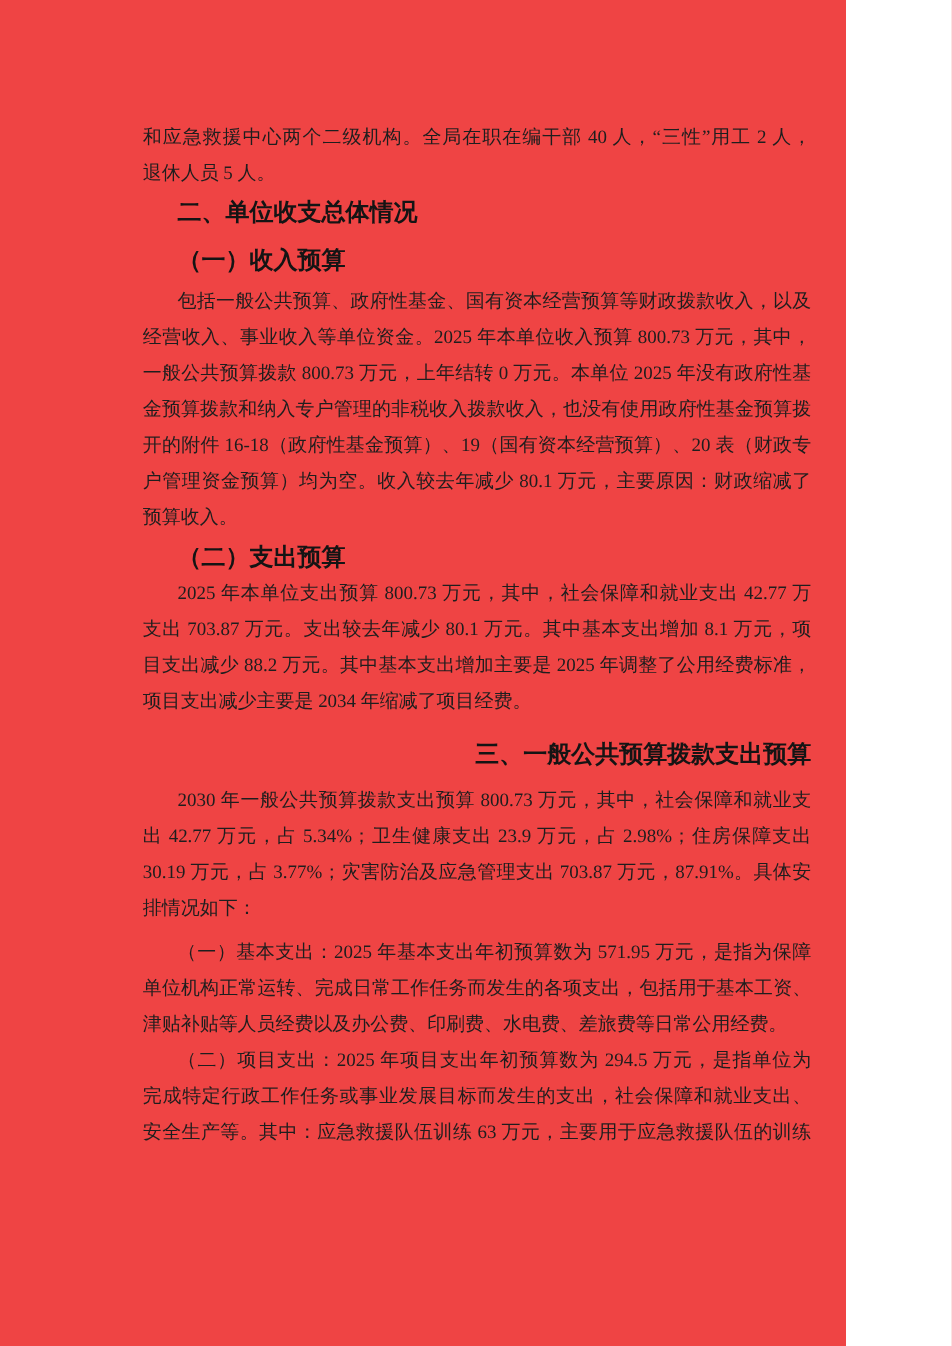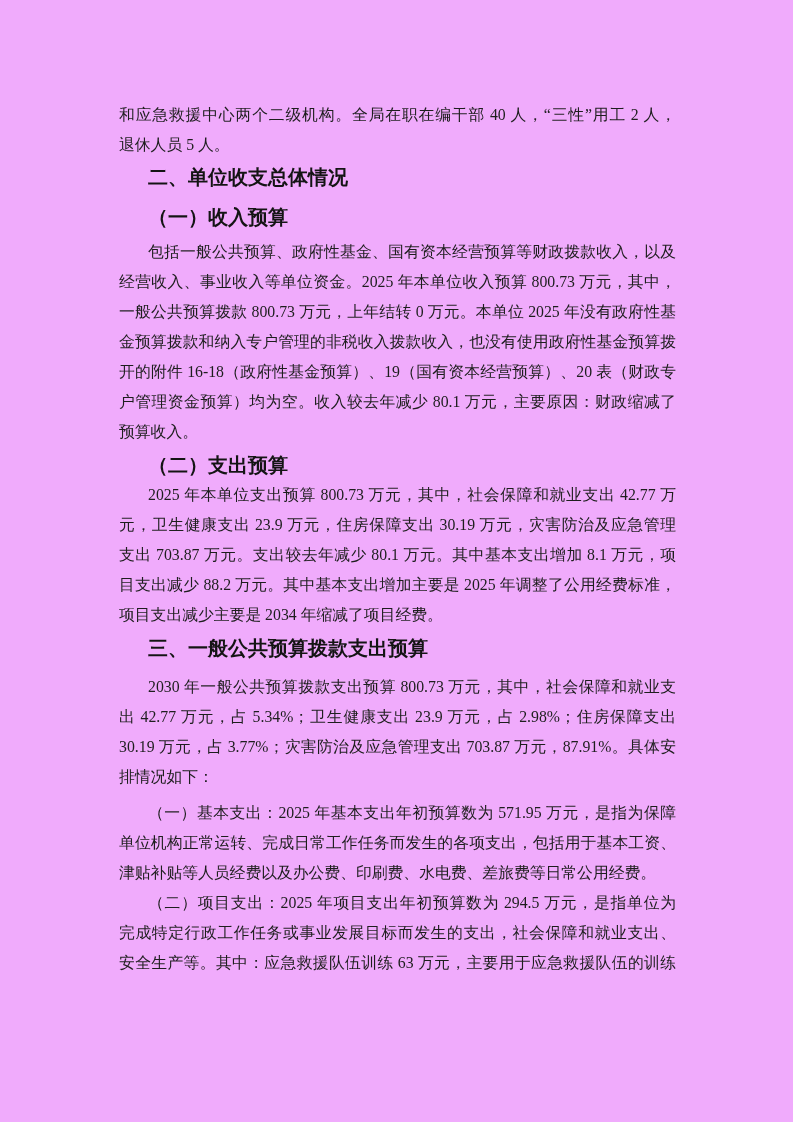--- a/index.html
+++ b/index.html
@@ -2,23 +2,23 @@
 <html lang="zh"><head>
 <meta charset="utf-8">
 <style>
   html, body {
     margin: 0;
     padding: 0;
     background: #ffffff;
   }
   .page {
     position: relative;
-    width: 793px;
+    width: 705px;
     height: 1122px;
-    background: #f0abfc;
+    background: #ef4444;
     overflow: hidden;
     font-family: "Liberation Serif", "DejaVu Serif", serif;
     color: #1e1e1e;
   }
   .content {
     position: absolute;
     left: 119px;
     top: 100px;
     width: 557px;
   }
@@ -45,21 +45,21 @@
     font-size: 20px;
     line-height: 30px;
     height: 30px;
     color: #141414;
     padding-left: 29px;
   }
   
   .b1 { margin-top: 2px;  margin-bottom: 10px; }
   .b2 { margin-bottom: 5px; }
   .b4 { margin-top: 3px; }
-  .b6 { margin-top: 3px;  margin-bottom: 9px; }
+  .b6 { margin-top: 14px;  margin-bottom: 9px; text-align: right; }
   .b8 { margin-top: 6px; }
 </style>
 </head>
 <body>
 
 <div class="page">
   <div class="content">
 
     <div class="para b0">
         <div class="ln j">和应急救援中心两个二级机构。全局在职在编干部 40 人，“三性”用工 2 人，</div>
@@ -77,21 +77,20 @@
         <div class="ln j">金预算拨款和纳入专户管理的非税收入拨款收入，也没有使用政府性基金预算拨</div>
         <div class="ln j">开的附件 16-18（政府性基金预算）、19（国有资本经营预算）、20 表（财政专</div>
         <div class="ln j">户管理资金预算）均为空。收入较去年减少 80.1 万元，主要原因：财政缩减了</div>
         <div class="ln">预算收入。</div>
       </div>
 
     <div class="h3 b4">（二）支出预算</div>
 
     <div class="para b5">
         <div class="ln j ind">2025 年本单位支出预算 800.73 万元，其中，社会保障和就业支出 42.77 万</div>
-        <div class="ln j">元，卫生健康支出 23.9 万元，住房保障支出 30.19 万元，灾害防治及应急管理</div>
         <div class="ln j">支出 703.87 万元。支出较去年减少 80.1 万元。其中基本支出增加 8.1 万元，项</div>
         <div class="ln j">目支出减少 88.2 万元。其中基本支出增加主要是 2025 年调整了公用经费标准，</div>
         <div class="ln">项目支出减少主要是 2034 年缩减了项目经费。</div>
       </div>
 
     <div class="h2 b6">三、一般公共预算拨款支出预算</div>
 
     <div class="para b7">
         <div class="ln j ind">2030 年一般公共预算拨款支出预算 800.73 万元，其中，社会保障和就业支</div>
         <div class="ln j">出 42.77 万元，占 5.34%；卫生健康支出 23.9 万元，占 2.98%；住房保障支出</div>

